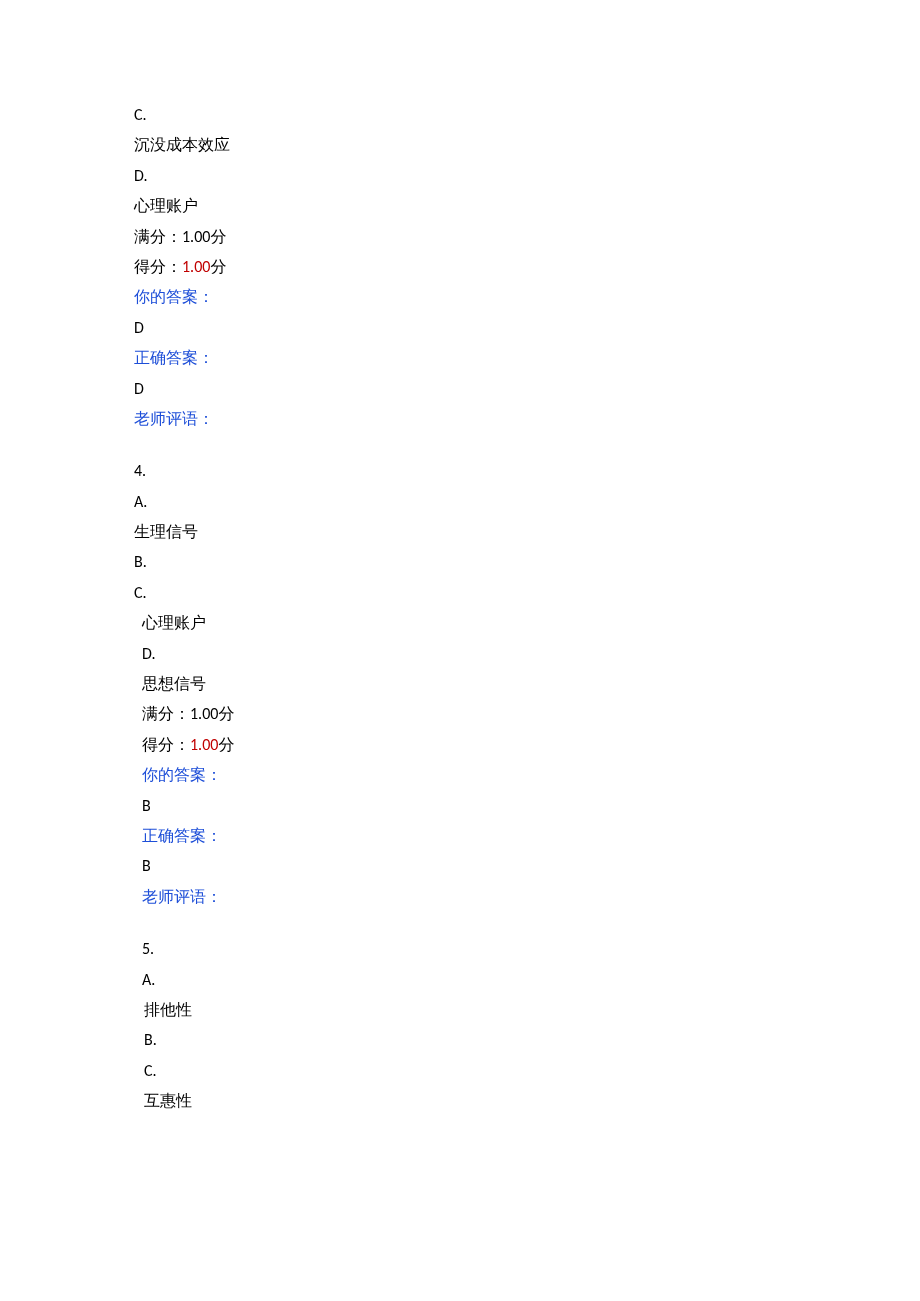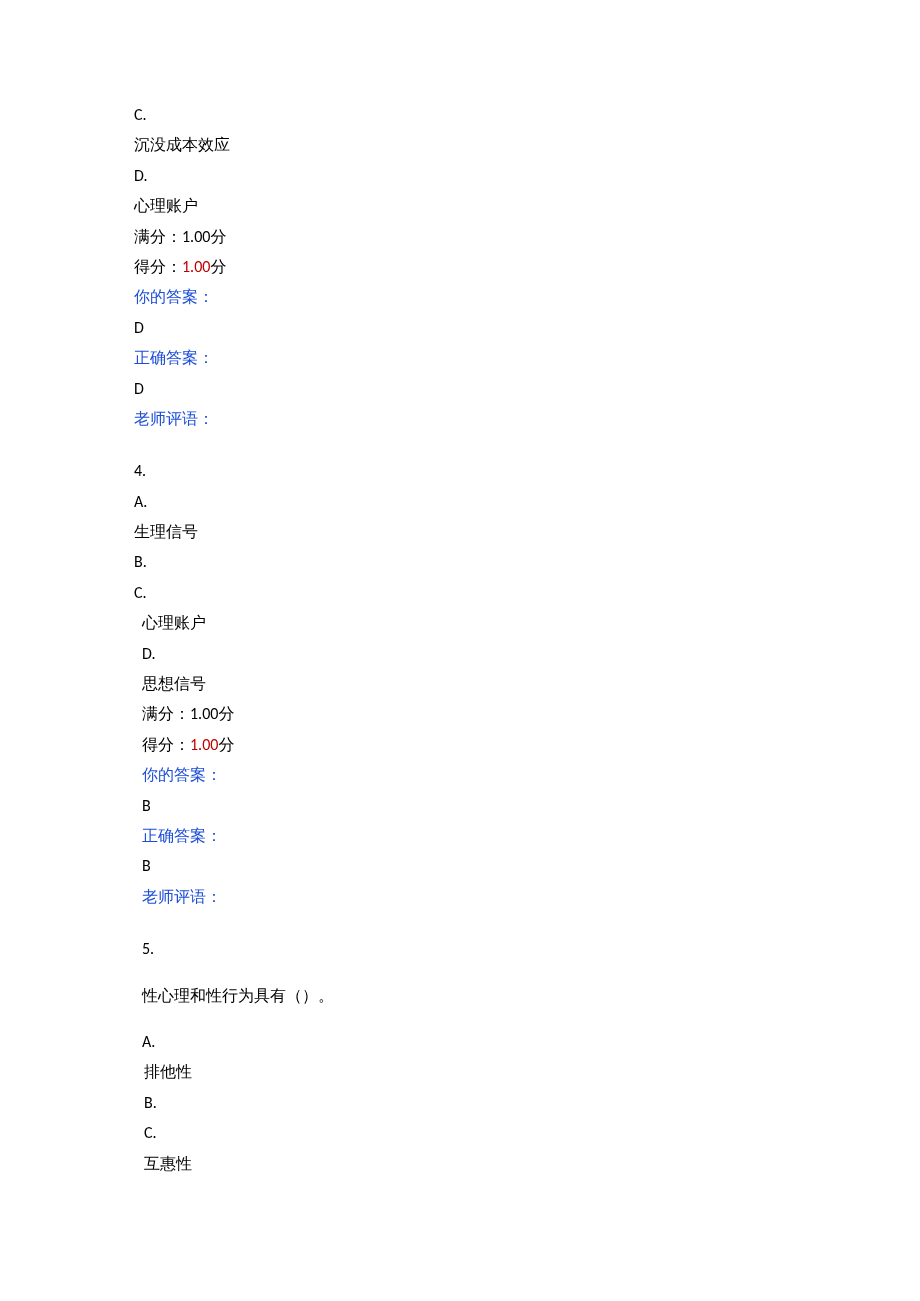--- a/index.html
+++ b/index.html
@@ -63,19 +63,18 @@
   <span class="line western indent1">B</span>
   <span class="line blue indent1">正确答案：</span>
   <span class="line western indent1">B</span>
   <span class="line blue indent1">老师评语：</span>
 </div>
 
 <div class="spacer"></div>
 
 <div>
   <span class="line western indent1">5.</span>
-  <span class="line indent1 q5-title">性心理和性行为具有（）。</span>
   <span class="line western indent1">A.</span>
   <span class="line indent2">排他性</span>
   <span class="line western indent2">B.</span>
   <span class="line western indent2">C.</span>
   <span class="line indent2">互惠性</span>
 </div>
 
 </body></html>

